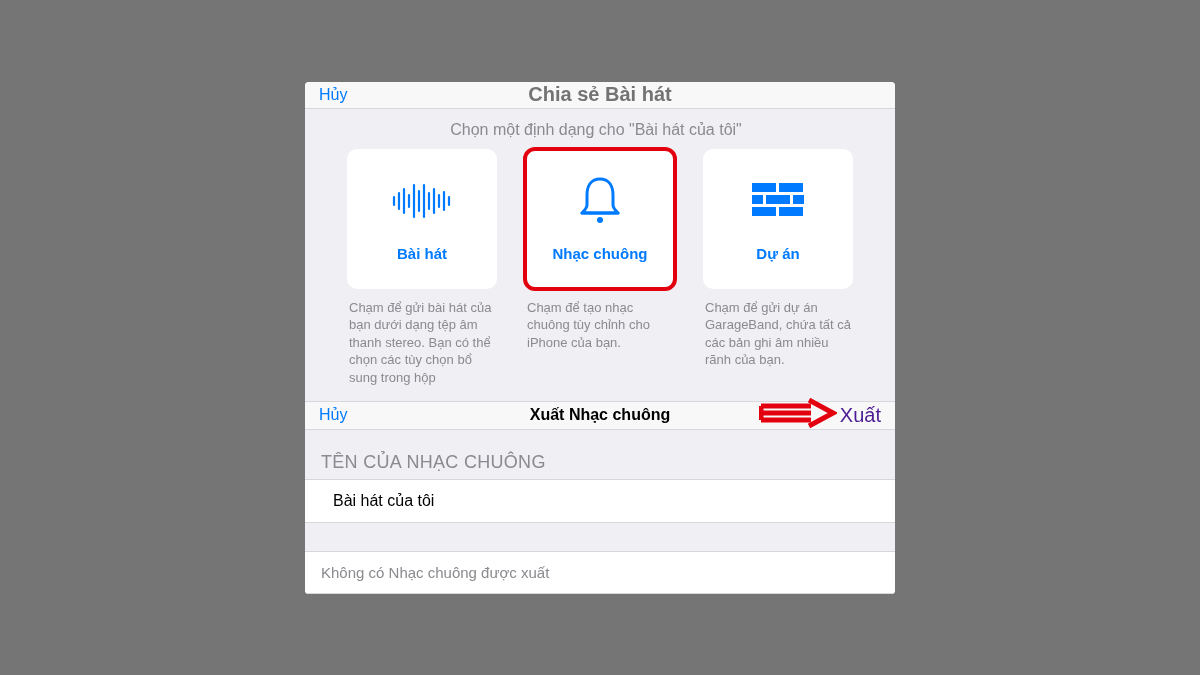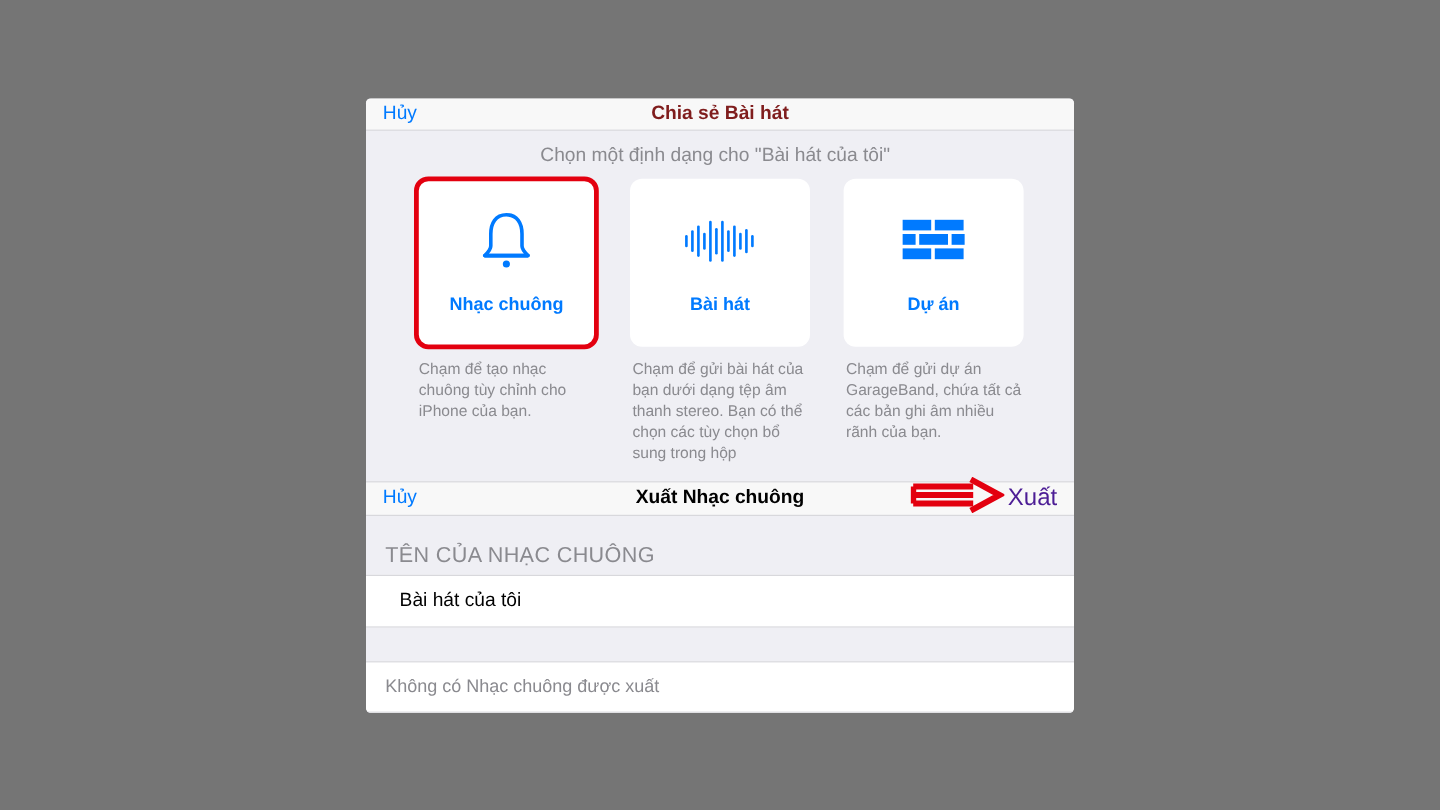--- a/index.html
+++ b/index.html
@@ -31,23 +31,23 @@
     justify-content: center;
     position: relative;
   }
   .hdr .hdr-left {
     position: absolute;
     left: 14px;
     color: #007aff;
     font-size: 16px;
   }
   .hdr .hdr-title {
-    font-size: 16px;
+    font-size: 20px;
     font-weight: 600;
-    color: #7f1d1d;
+    color: #737373;
   }
   .subtitle {
     text-align: center;
     color: #8a8a8f;
     font-size: 16px;
     padding: 12px 16px 10px 8px;
   }
   .cards {
     display: flex;
     justify-content: center;
@@ -137,34 +137,20 @@
 <div class="device">
 
   <div class="hdr">
     <span class="hdr-left">Hủy</span>
     <span class="hdr-title">Chia sẻ Bài hát</span>
   </div>
 
   <div class="subtitle">Chọn một định dạng cho "Bài hát của tôi"</div>
 
   <div class="cards">
-
-    <div class="card-wrap">
-      <div class="card selected">
-        <span class="icon">
-          <svg width="48" height="52" viewBox="0 0 48 52">
-            <path d="M24 4 C15 4 11 11 11 20 L11 30 C11 33 8 36 6 38 L42 38 C40 36 37 33 37 30 L37 20 C37 11 33 4 24 4 Z" fill="none" stroke="#007aff" stroke-width="3" stroke-linejoin="round"></path>
-            <line x1="6" y1="38" x2="42" y2="38" stroke="#007aff" stroke-width="3" stroke-linecap="round"></line>
-            <circle cx="24" cy="45" r="3" fill="#007aff"></circle>
-          </svg>
-        </span>
-        <span class="lbl">Nhạc chuông</span>
-      </div>
-      <div class="card-desc">Chạm để tạo nhạc chuông tùy chỉnh cho iPhone của bạn.</div>
-    </div>
 
     <div class="card-wrap">
       <div class="card">
         <span class="icon">
           <svg width="64" height="36" viewBox="0 0 64 36">
             <g stroke="#007aff" stroke-width="2.2" stroke-linecap="round">
               <line x1="4" y1="14" x2="4" y2="22"></line>
               <line x1="9" y1="10" x2="9" y2="26"></line>
               <line x1="14" y1="6" x2="14" y2="30"></line>
               <line x1="19" y1="12" x2="19" y2="24"></line>
@@ -178,20 +164,34 @@
               <line x1="59" y1="14" x2="59" y2="22"></line>
             </g>
           </svg>
         </span>
         <span class="lbl">Bài hát</span>
       </div>
       <div class="card-desc">Chạm để gửi bài hát của bạn dưới dạng tệp âm thanh stereo. Bạn có thể chọn các tùy chọn bổ sung trong hộp</div>
     </div>
 
     <div class="card-wrap">
+      <div class="card selected">
+        <span class="icon">
+          <svg width="48" height="52" viewBox="0 0 48 52">
+            <path d="M24 4 C15 4 11 11 11 20 L11 30 C11 33 8 36 6 38 L42 38 C40 36 37 33 37 30 L37 20 C37 11 33 4 24 4 Z" fill="none" stroke="#007aff" stroke-width="3" stroke-linejoin="round"></path>
+            <line x1="6" y1="38" x2="42" y2="38" stroke="#007aff" stroke-width="3" stroke-linecap="round"></line>
+            <circle cx="24" cy="45" r="3" fill="#007aff"></circle>
+          </svg>
+        </span>
+        <span class="lbl">Nhạc chuông</span>
+      </div>
+      <div class="card-desc">Chạm để tạo nhạc chuông tùy chỉnh cho iPhone của bạn.</div>
+    </div>
+
+    <div class="card-wrap">
       <div class="card">
         <span class="icon">
           <svg width="52" height="36" viewBox="0 0 52 36">
             <g fill="#007aff">
               <rect x="0" y="0" width="24" height="9"></rect>
               <rect x="27" y="0" width="24" height="9"></rect>
               <rect x="0" y="12" width="11" height="9"></rect>
               <rect x="14" y="12" width="24" height="9"></rect>
               <rect x="41" y="12" width="11" height="9"></rect>
               <rect x="0" y="24" width="24" height="9"></rect>

